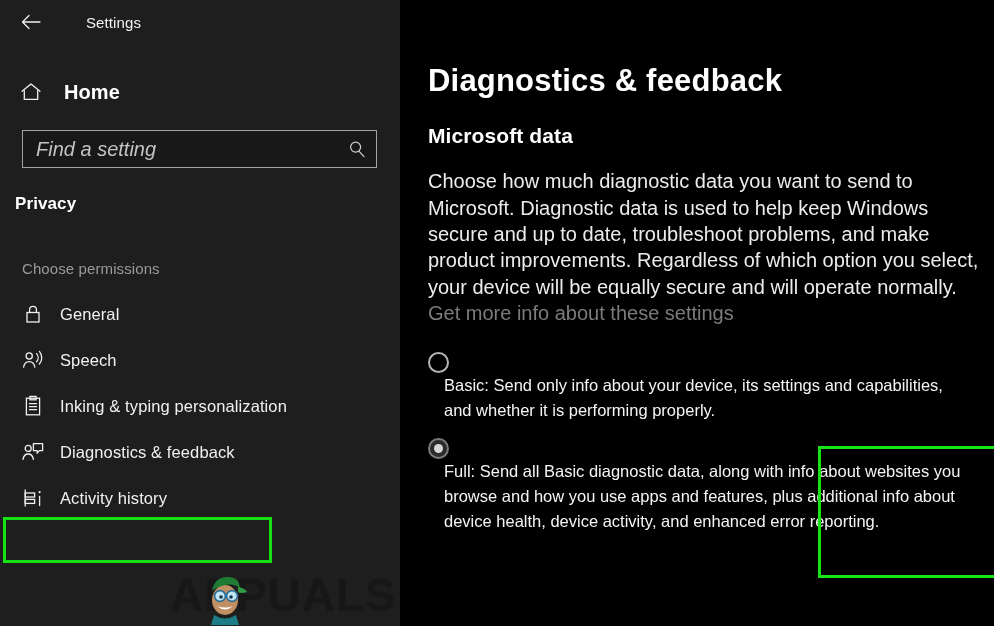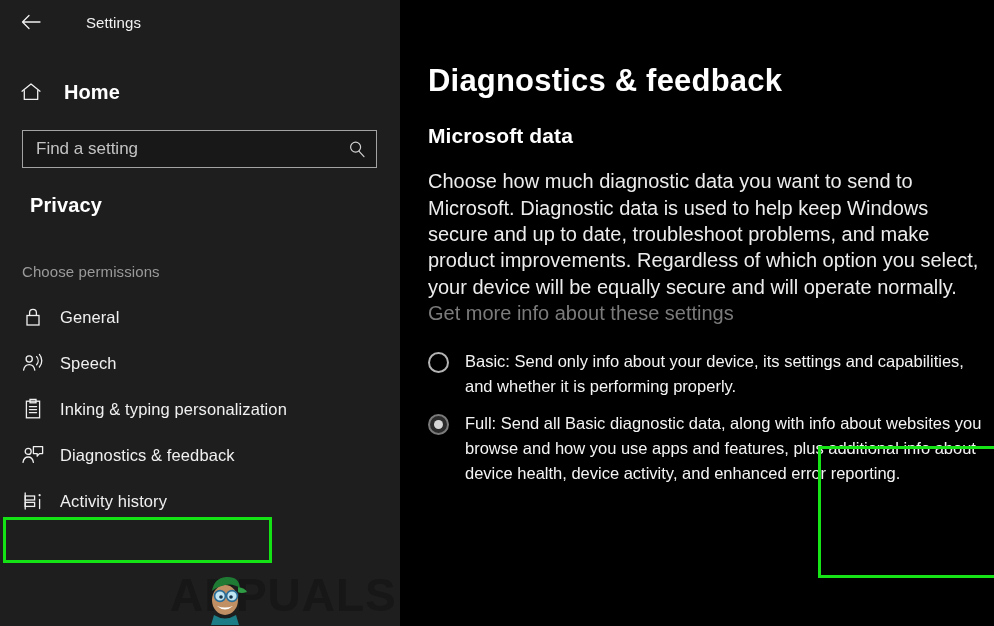--- a/index.html
+++ b/index.html
@@ -82,40 +82,41 @@
     display: flex;
     align-items: center;
     position: relative;
   }
   .search-input {
     background: transparent;
     border: 0;
     outline: none;
     color: #c8c8c8;
     font-family: "Liberation Sans", sans-serif;
-    font-size: 17px;
+    font-size: 20px;
     padding: 0 34px 0 13px;
     width: 100%;
     height: 100%;
     box-sizing: border-box;
+    font-style: italic;
   }
   .search-input::placeholder { color: #c3c3c3; opacity: 1; }
   .search-ico {
     position: absolute;
     right: 10px;
     top: 50%;
     transform: translateY(-50%);
     display: flex;
     cursor: pointer;
   }
 
   .section-title {
-    margin: 26px 0 0 30px;
+    margin: 26px 0 0 15px;
     color: #ffffff;
-    font-size: 20px;
+    font-size: 17px;
     font-weight: bold;
     letter-spacing: .1px;
   }
   .group-title {
     margin: 46px 0 0 22px;
     color: #9a9a9a;
     font-size: 15px;
     letter-spacing: .1px;
   }
 
@@ -207,20 +208,21 @@
   .options {
     margin-top: 22px;
     position: relative;
   }
   .opt-row {
     display: flex;
     align-items: flex-start;
     padding: 0 0 0 28px;
     margin-bottom: 8px;
     cursor: pointer;
+    flex-direction: column;
   }
   .opt-row.full { margin-top: 12px; }
 
   .radio {
     flex: 0 0 auto;
     margin-top: 3px;
     width: 21px;
     height: 21px;
     border-radius: 50%;
     box-sizing: border-box;

